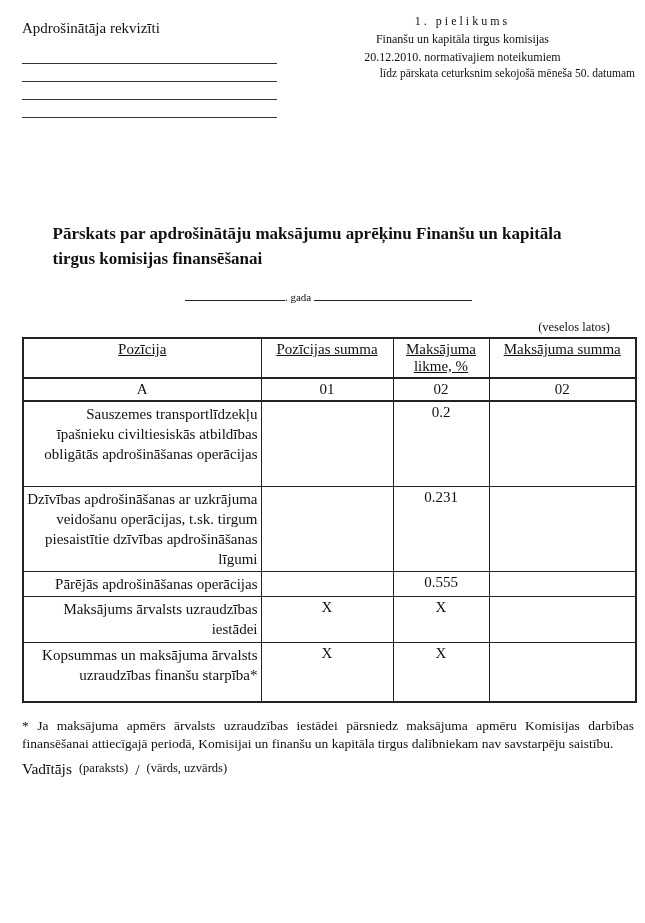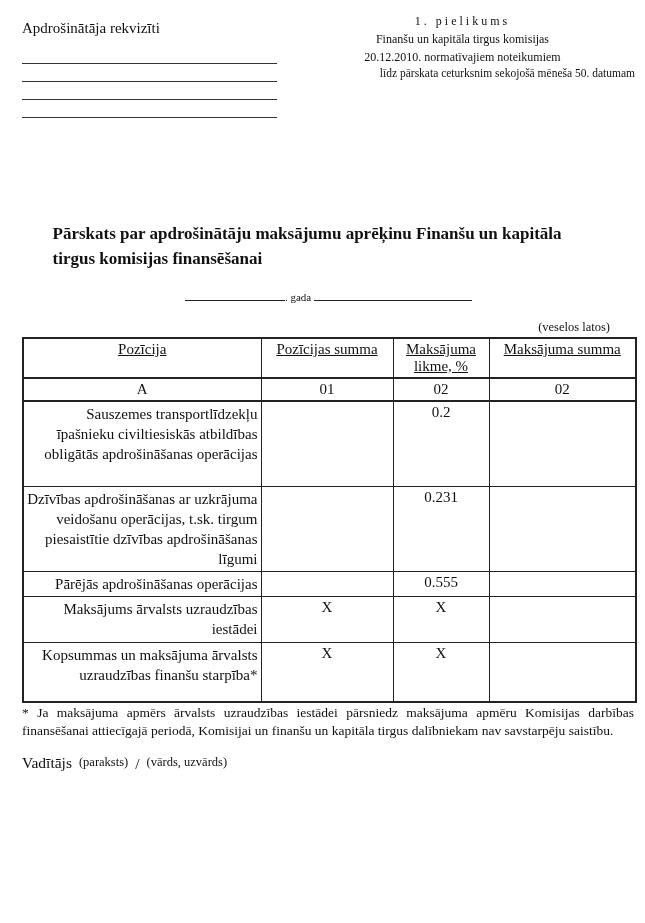--- a/index.html
+++ b/index.html
@@ -52,26 +52,26 @@
   td.vmid { vertical-align: middle; }
   tr.r1 td { height: 85px; }
   tr.r2 td { height: 78px; }
   tr.r3 td { height: 24px; }
   tr.r4 td { height: 36px; }
   tr.r5 td { height: 46px; }
   tr.r6 td { height: 60px; }
 
   
   .footnote {
-    margin-top: 1px; width: 612px;
+    margin-top: 14px; width: 612px;
     font-size: 13.5px; line-height: 18px; text-align: justify;
   }
 
   
-  .sig-block { margin-top: 13px; font-size: 15.5px; font-family: Liberation Serif, serif; }
+  .sig-block { margin-top: 6px; font-size: 15.5px; font-family: Liberation Serif, serif; }
   .sig-row { display: flex; align-items: flex-start; }
   .sig-label { display: inline-block; height: 19px; line-height: 19px; }
   .sig-group { display: inline-block; text-align: right; margin-left: 7px; }
   .sig-group .line { height: 18px; border-bottom: 1.5px solid #222; }
   .sig-group .cap { font-size: 12.5px; margin-top: 2px; }
   .slash { display: inline-block; height: 19px; line-height: 21px; margin-left: 7px; }
   .w184 { width: 184px; }
   .w227 { width: 227px; }
   .exec-row { margin-top: 31px; }
 </style>

